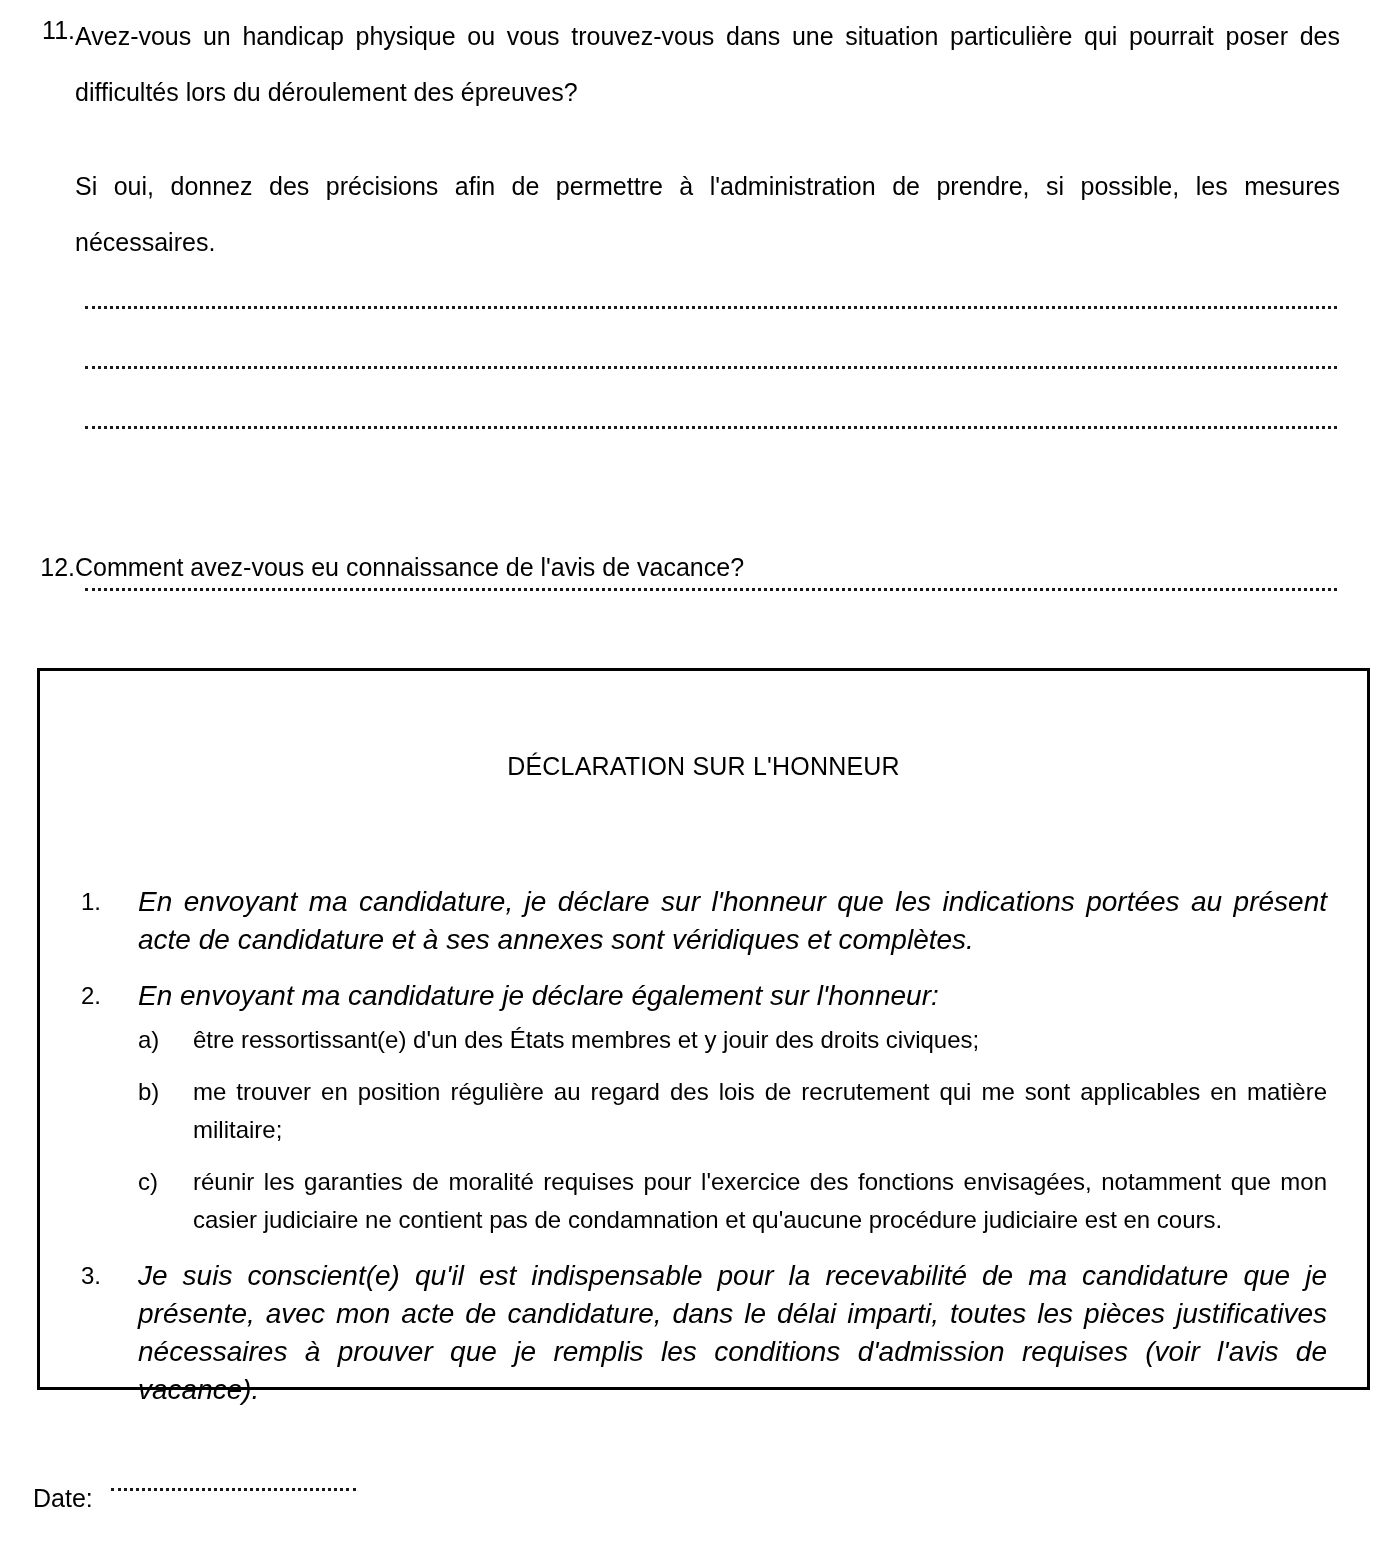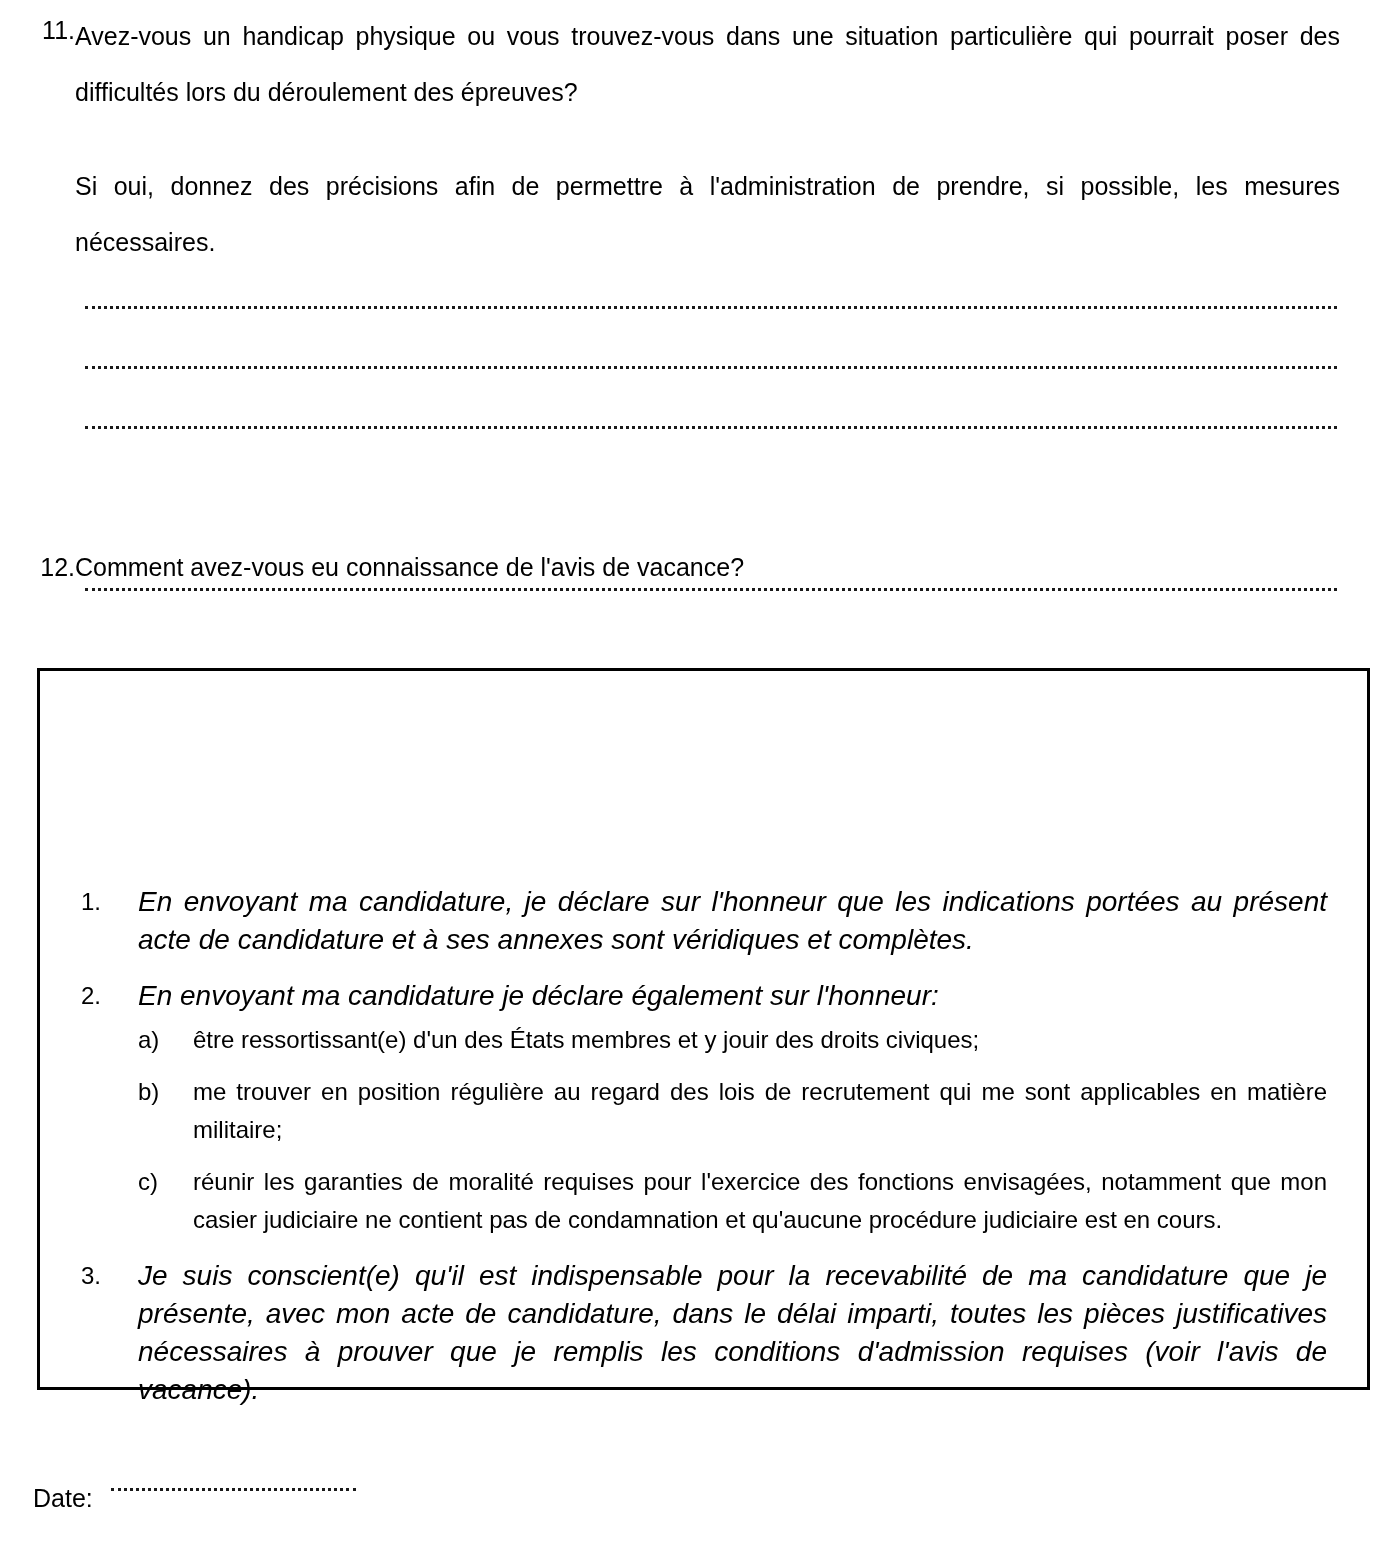--- a/index.html
+++ b/index.html
@@ -182,20 +182,21 @@
       <div class="q-body">
         <div class="q-para" style="text-align-last:left;">Comment avez-vous eu connaissance de l'avis de vacance?</div>
       </div>
     </div>
   </div>
 
   <div class="dotline" style="left:85px; top:584px; width:1252px;"></div>
 
   <div class="decl-box">
 
+    <div class="decl-title">DÉCLARATION SUR L'HONNEUR</div>
 
     <div class="decl-list">
 
       <div class="decl-item">
         <div class="decl-marker">1.</div>
         <div class="decl-text">En envoyant ma candidature, je déclare sur l'honneur que les indications portées au présent acte de candidature et à ses annexes sont véridiques et complètes.</div>
       </div>
 
       <div style="margin-bottom:18px;">
         <div class="decl-item" style="margin-bottom:0;">

